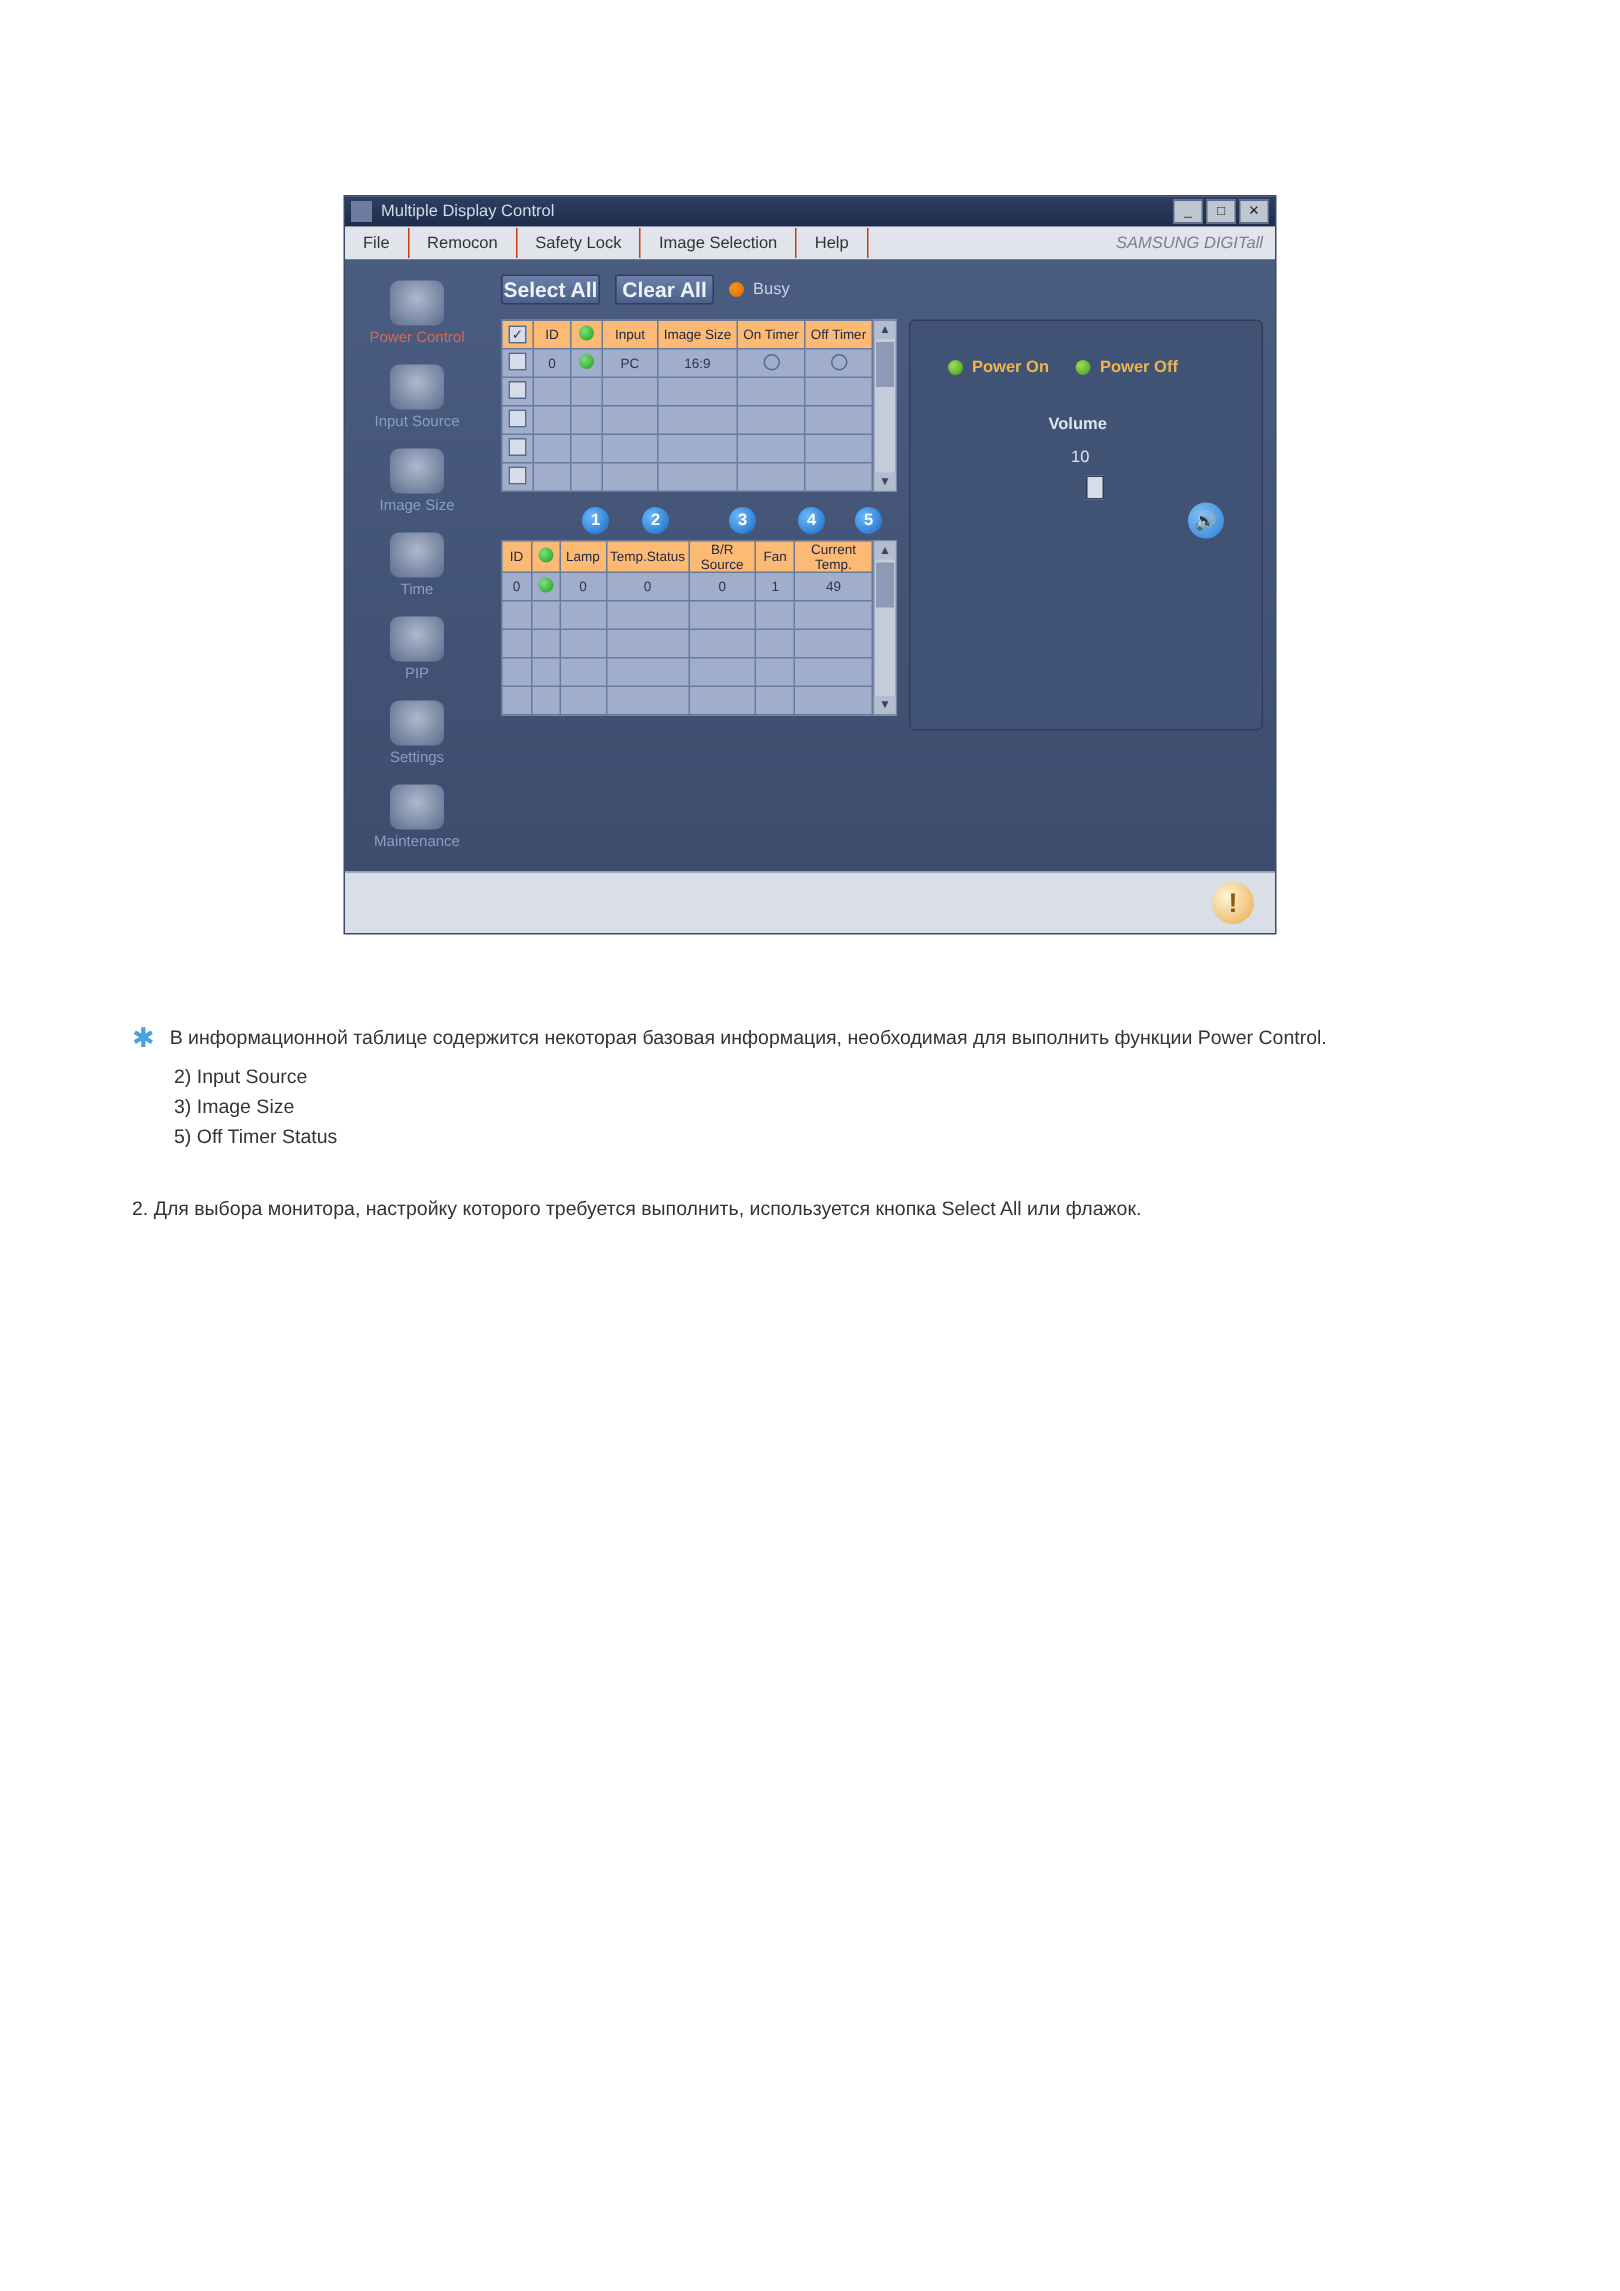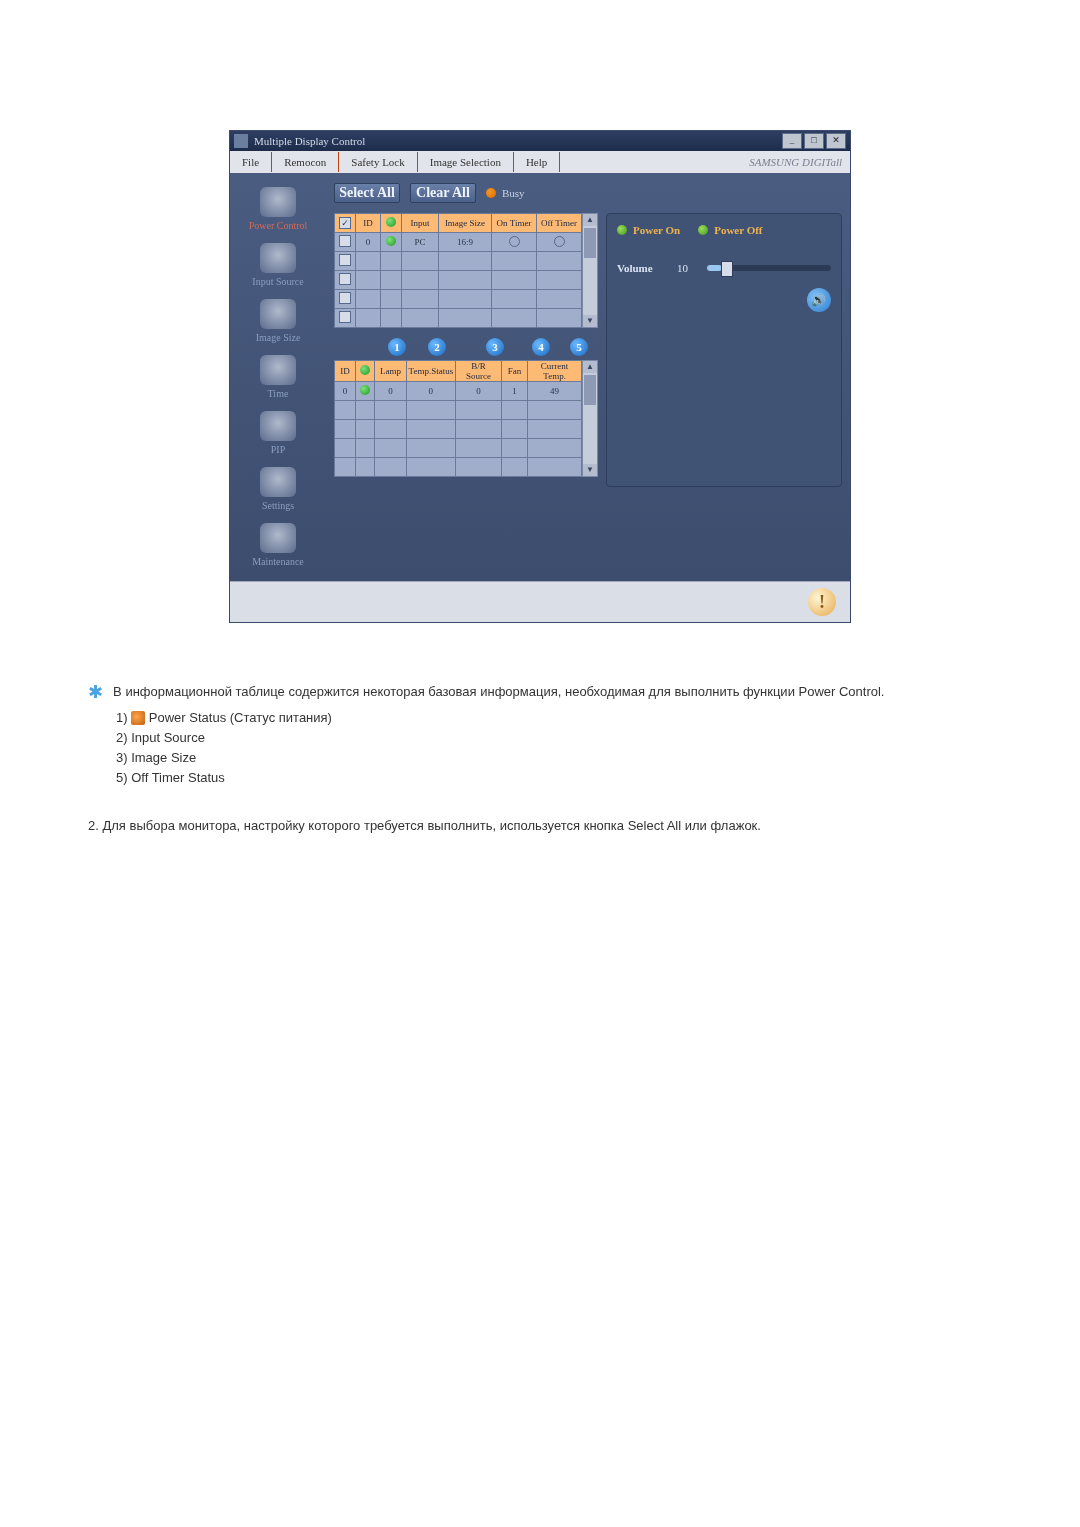--- a/index.html
+++ b/index.html
@@ -14,21 +14,20 @@
     padding: 130px 80px 0 80px;
     box-sizing: border-box;
   }
   
   .window {
     width: 620px;
     margin: 0 auto 60px auto;
     border: 1px solid #3a4a6a;
     background: linear-gradient(#4c5f83, #3d4e6f);
     box-shadow: 0 0 0 1px #2a3550 inset;
-    font-family: Liberation Serif, serif;
   }
   .titlebar {
     height: 20px;
     background: linear-gradient(#2e3f63, #1d2c4a);
     color: #d4dbe8;
     font-size: 11px;
     display: flex;
     align-items: center;
     padding: 0 4px;
   }
@@ -224,21 +223,21 @@
     font-weight: bold;
     line-height: 18px;
     text-align: center;
   }
   
   .ctrl-panel {
     flex: 1;
     background: #415374;
     border: 1px solid #2e3e5c;
     border-radius: 4px;
-    padding: 10px;
+    padding: 25px;
     color: #dbe4f2;
     font-size: 11px;
   }
   .power-row {
     display: flex;
     gap: 18px;
     margin-bottom: 26px;
   }
   .pwr-btn {
     display: flex;
@@ -252,20 +251,21 @@
   }
   .pwr-label {
     color: #f2b34d;
     font-weight: bold;
   }
   .vol-row {
     display: flex;
     align-items: center;
     gap: 10px;
     margin-bottom: 14px;
+    flex-direction: column;
   }
   .vol-label { font-weight: bold; width: 50px; }
   .vol-val { width: 20px; }
   .slider {
     flex: 1;
     height: 6px;
     background: #2b3a55;
     border-radius: 3px;
     position: relative;
   }
@@ -592,24 +592,19 @@
       <div class="info-ico">!</div>
     </div>
   </div>
 
   <div class="text-block">
     <div class="note-row">
       <div class="star">✱</div>
       <div>В информационной таблице содержится некоторая базовая информация, необходимая для выполнить функции Power Control.</div>
     </div>
     <div class="list-block">
-      <div>
-        <span>1)</span>
-        <span class="ps-icon"></span>
-        <span>Power Status (Статус питания)</span>
-      </div>
       <div>2) Input Source</div>
       <div>3) Image Size</div>
       <div>5) Off Timer Status</div>
     </div>
     <div class="para2">2.  Для выбора монитора, настройку которого требуется выполнить, используется кнопка Select All или флажок.</div>
   </div>
 </div>
 
 </body></html>

